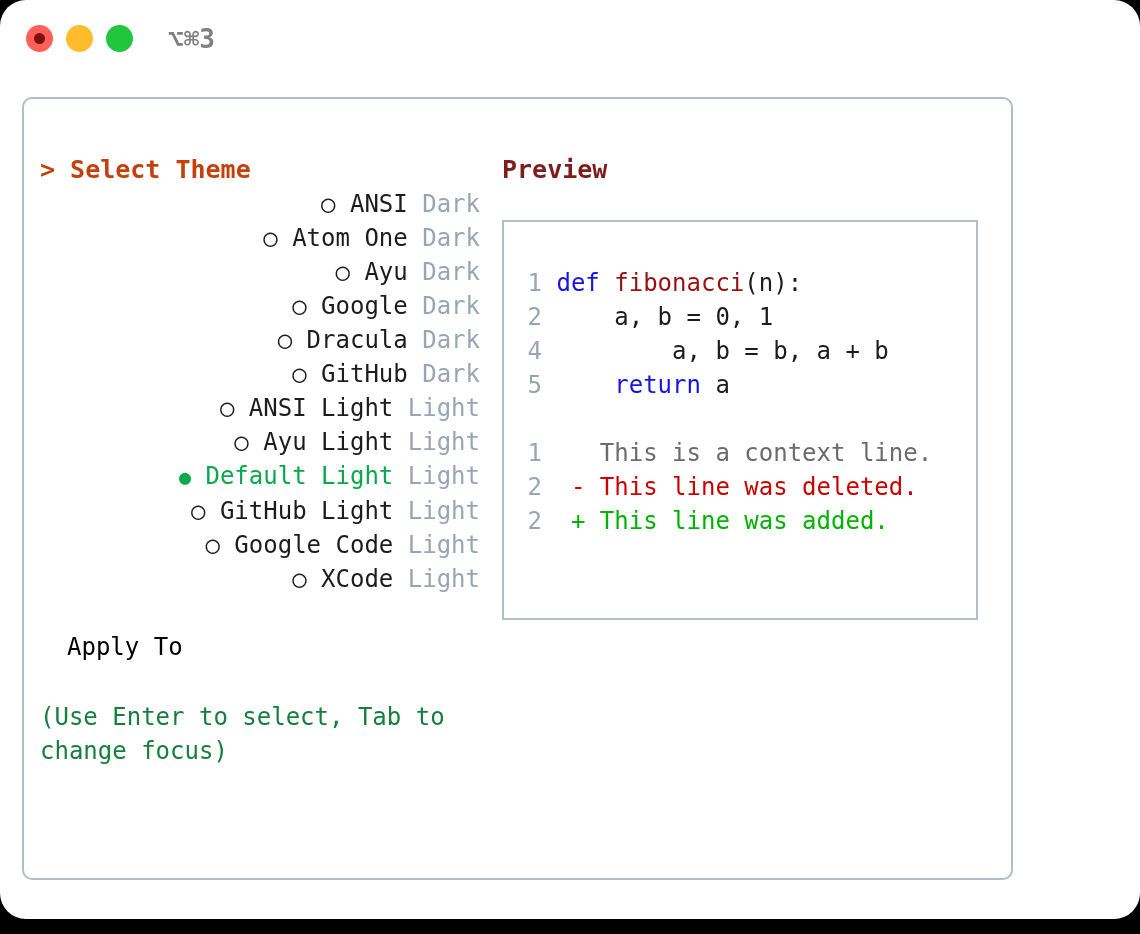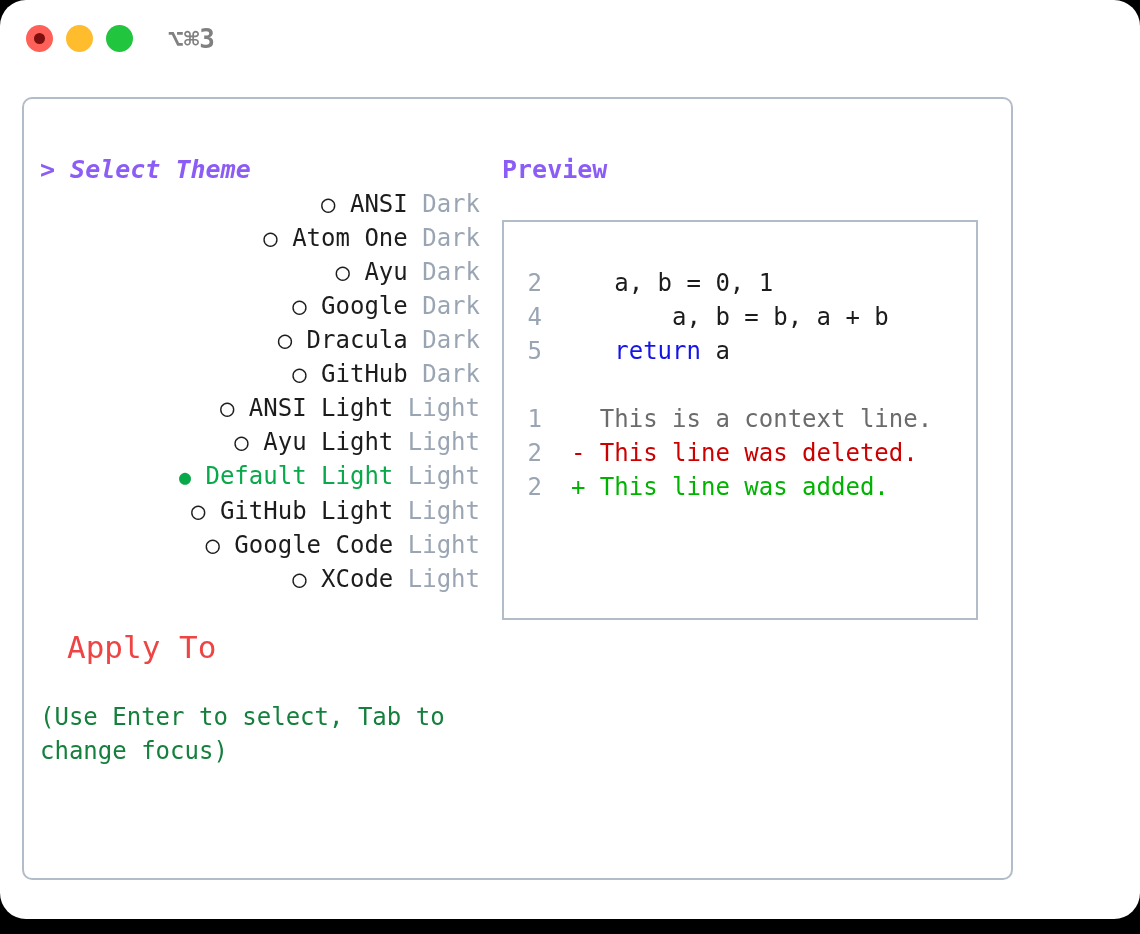--- a/index.html
+++ b/index.html
@@ -81,23 +81,22 @@
     position: absolute;
     left: 16px;
     top: 54px;
     width: 440px;
   }
 
   #theme-header {
     font-size: 25px;
     line-height: 34px;
     font-weight: bold;
-    color: #8b5cf6;
-    white-space: pre;
-    font-style: italic;
+    color: #c2410c;
+    white-space: pre;
   }
 
   .radio-line {
     font-size: 24px;
     line-height: 34px;
     white-space: pre;
     color: #1c1c1c;
     display: block;
     text-align: right;
   }
@@ -105,24 +104,24 @@
 
   .marker { display: inline; }
   .marker.dot {
     color: #09a84a;
     font-size: 20px;
   }
   .label-muted { color: #9aa5b4; }
 
   #apply-block { margin-top: 34px; }
   #apply-header {
-    font-size: 31px;
-    line-height: 34px;
-    white-space: pre;
-    color: #ef4444;
+    font-size: 24px;
+    line-height: 34px;
+    white-space: pre;
+    color: #000000;
     padding-left: 27px;
   }
 
   #hint {
     margin-top: 36px;
     font-size: 24px;
     line-height: 34px;
     color: #15803d;
     width: 410px;
     white-space: pre-wrap;
@@ -132,21 +131,21 @@
   #right-col {
     position: absolute;
     left: 478px;
     top: 54px;
     width: 490px;
   }
   #preview-title {
     font-size: 25px;
     line-height: 34px;
     font-weight: bold;
-    color: #8b5cf6;
+    color: #7f1d1d;
     white-space: pre;
   }
   #preview-box {
     margin-top: 33px;
     width: 476px;
     height: 400px;
     border: 2px solid #b3bcc9;
     background: #ffffff;
     box-sizing: border-box;
     position: relative;
@@ -213,20 +212,21 @@
         <div id="apply-header">Apply To</div>
       </div>
 
       <div id="hint">(Use Enter to select, Tab to change focus)</div>
     </div>
 
     <div id="right-col">
       <div id="preview-title">Preview</div>
       <div id="preview-box">
         <div id="code-area">
+            <div class="code-line"><span class="ln">1</span><span> </span><span class="kw">def </span><span class="fn">fibonacci</span><span class="pl">(n):</span></div>
             <div class="code-line"><span class="ln">2</span><span> </span><span class="pl">    a, b = 0, 1</span></div>
             <div class="code-line"><span class="ln">4</span><span> </span><span class="pl">        a, b = b, a + b</span></div>
             <div class="code-line"><span class="ln">5</span><span> </span><span class="pl">    </span><span class="kw">return</span><span class="pl"> a</span></div>
             <div class="diff-gap"></div>
             <div class="code-line"><span class="ln">1</span><span class="diff-context">    This is a context line.</span></div>
             <div class="code-line"><span class="ln">2</span><span class="diff-del">  - This line was deleted.</span></div>
             <div class="code-line"><span class="ln">2</span><span class="diff-add">  + This line was added.</span></div>
           </div>
       </div>
     </div>

